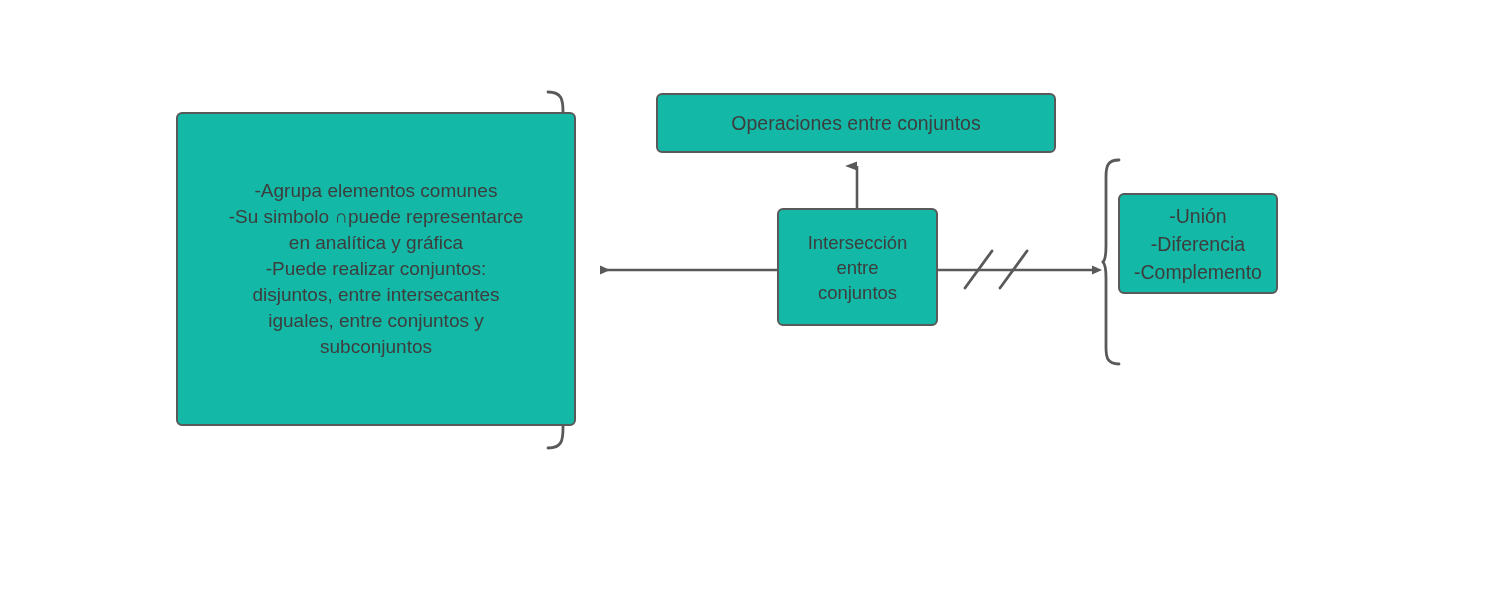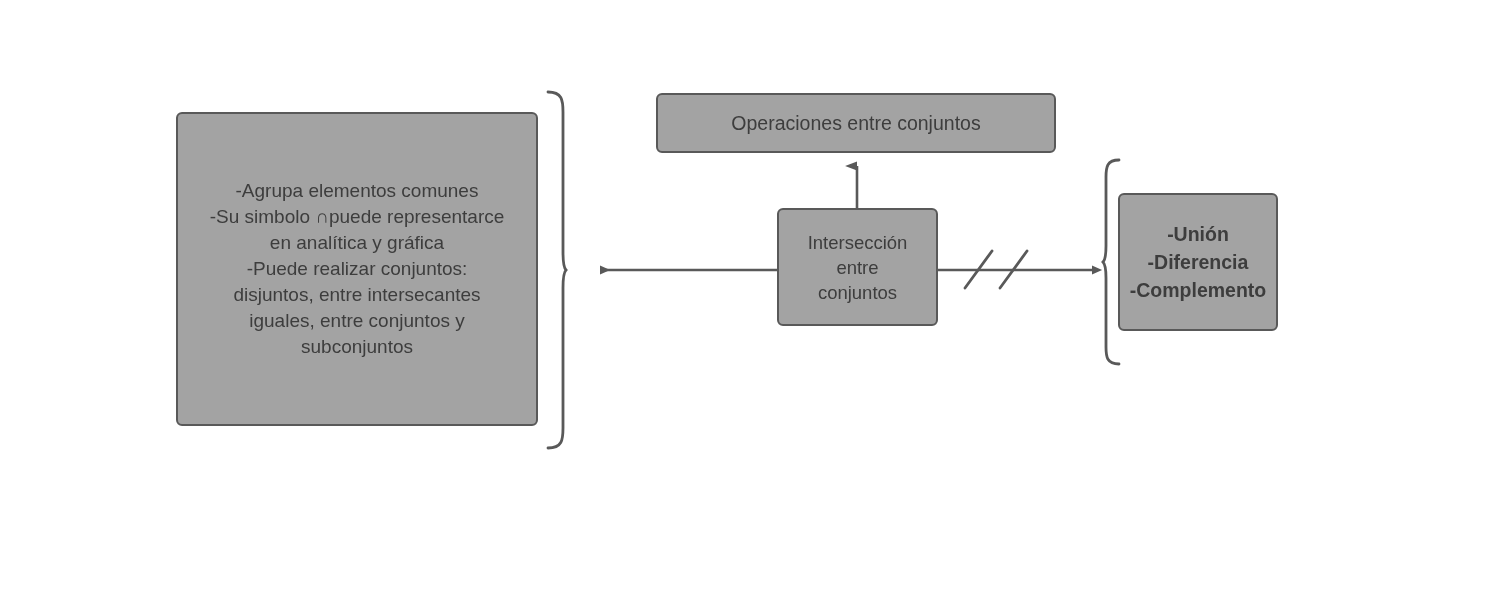--- a/index.html
+++ b/index.html
@@ -22,40 +22,40 @@
   .svg-layer {
     position: absolute;
     left: 0;
     top: 0;
     width: 1489px;
     height: 598px;
   }
   .node {
     position: absolute;
     box-sizing: border-box;
-    background: #a3a3a3;
+    background: #14b8a6;
     border: 2.4px solid #595959;
     border-radius: 6px;
     display: flex;
     align-items: center;
     justify-content: center;
     text-align: center;
     color: #3d3d3d;
     z-index: 2;
   }
   .node .node-text {
     display: block;
     white-space: pre-line;
     line-height: 1.36;
   }
   
   #node-details {
     left: 176px;
     top: 112px;
-    width: 362px;
+    width: 400px;
     height: 314px;
     font-size: 19px;
   }
   #node-details .node-text {
     line-height: 26px;
     padding: 0 4px;
   }
   
   #node-operations {
     left: 656px;
@@ -73,23 +73,22 @@
     font-size: 18.5px;
   }
   #node-intersection .node-text {
     line-height: 25px;
   }
   
   #node-ops-list {
     left: 1118px;
     top: 193px;
     width: 160px;
-    height: 138px;
+    height: 101px;
     font-size: 19.5px;
-    font-weight: bold;
   }
   #node-ops-list .node-text {
     line-height: 28px;
     text-align: center;
   }
 </style>
 </head>
 <body>
 
 <div id="canvas">

